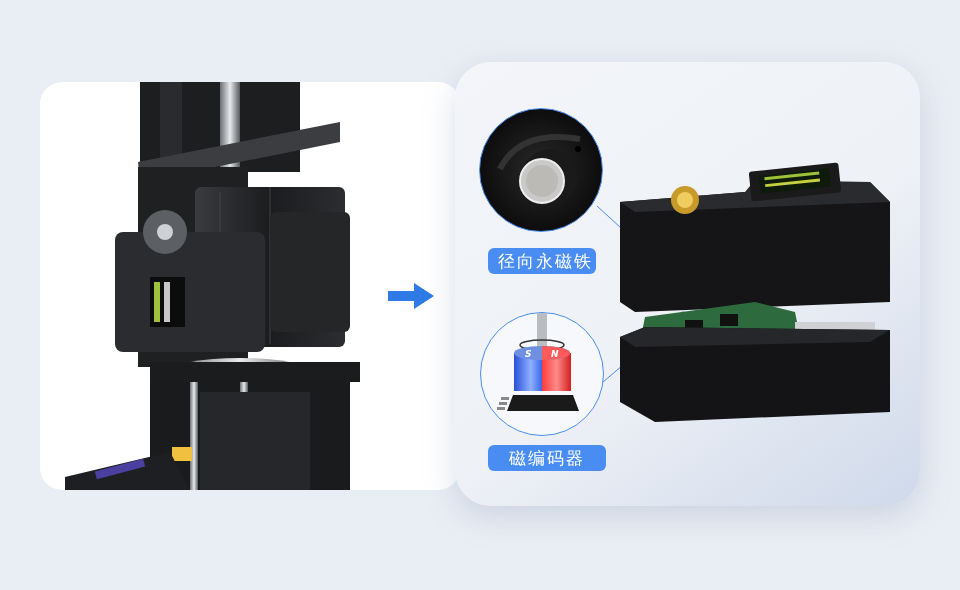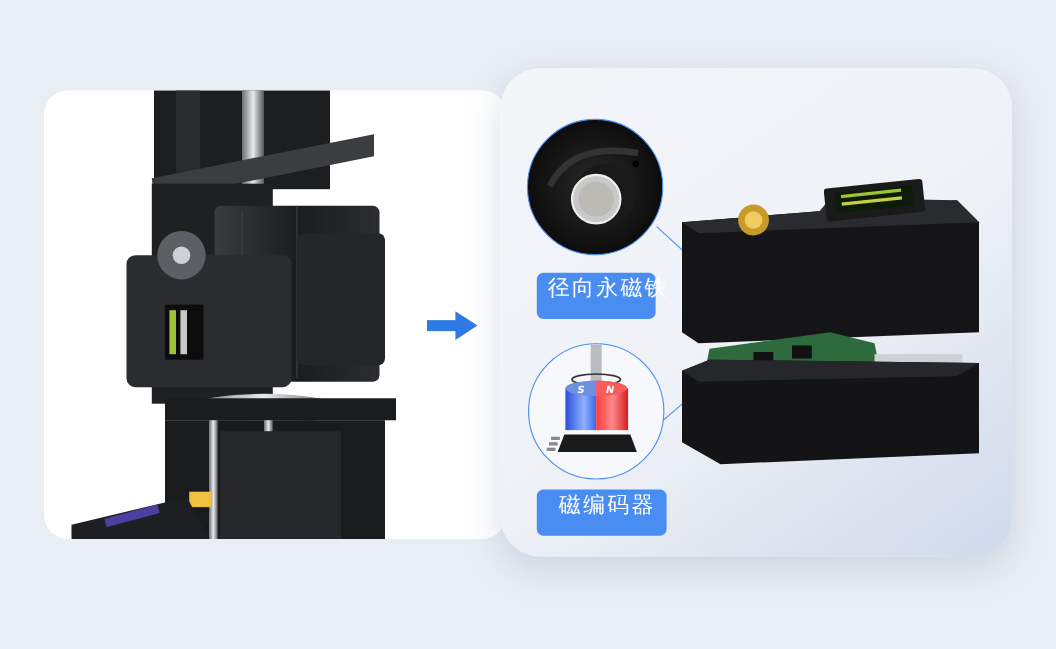--- a/index.html
+++ b/index.html
@@ -26,27 +26,27 @@
   .robot { position: absolute; left: 0; top: 0; width: 420px; height: 408px; }
 
   .zoom-circle {
     position: absolute; border-radius: 50%;
     border: 1.5px solid #4a8ef0; overflow: hidden;
   }
   .zc-magnet { left: 24px; top: 46px; width: 124px; height: 124px; background: radial-gradient(circle at 50% 50%, #2a2a2a 0%, #0d0d0d 70%); }
   .zc-encoder { left: 25px; top: 250px; width: 124px; height: 124px; background: #f6f8fb; }
 
   .label {
-    position: absolute; height: 42px; padding: 0 10px;
+    position: absolute; height: 26px; padding: 0 10px;
     background: #4a8df2; color: #ffffff; border-radius: 6px;
-    font-size: 20px; line-height: 26px; letter-spacing: 2px;
+    font-size: 17px; line-height: 26px; letter-spacing: 2px;
     white-space: nowrap;
   }
   .label-magnet { left: 33px; top: 186px; width: 108px; text-align: center; }
-  .label-encoder { left: 33px; top: 383px; width: 118px; text-align: right; }
+  .label-encoder { left: 33px; top: 383px; width: 118px; text-align: center; }
 
   .servo { position: absolute; left: 160px; top: 100px; width: 285px; height: 270px; }
   .leader { position: absolute; left: 0; top: 0; width: 465px; height: 444px; pointer-events: none; }
 </style>
 </head>
 <body>
 
 <div class="left-card">
   <svg class="robot" viewBox="0 0 420 408">
     <defs>

